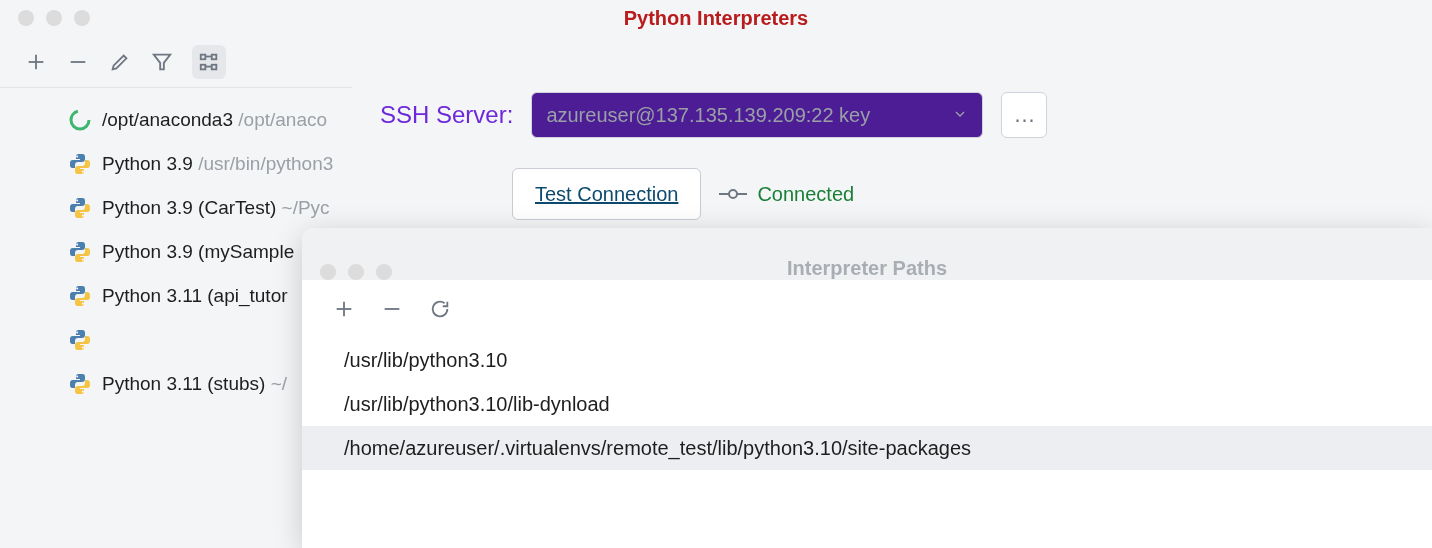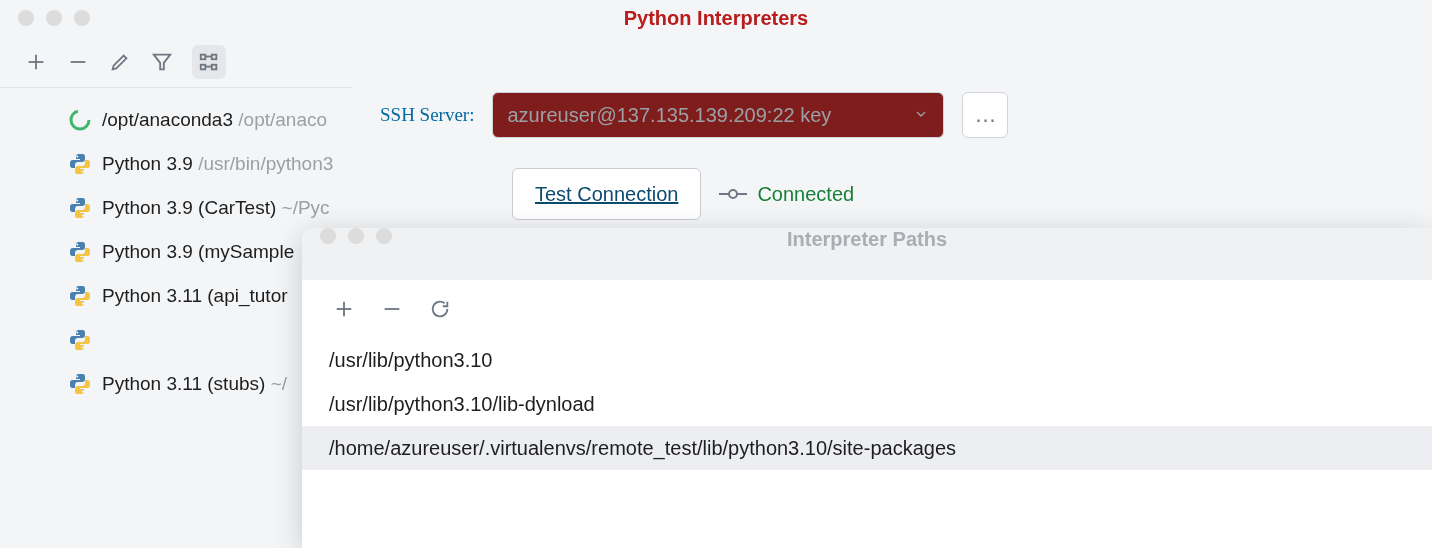--- a/index.html
+++ b/index.html
@@ -109,27 +109,27 @@
   .detail-pane {
     flex: 1;
     padding: 56px 28px 0 28px;
   }
   .form-row {
     display: flex;
     align-items: center;
     gap: 18px;
     margin-bottom: 30px;
   }
-  .form-label { font-size: 19px; color: #0369a1; font-family: Liberation Serif, serif; }
+  .form-label { font-size: 24px; color: #6d28d9; }
   .combo {
     flex: 0 0 452px;
     height: 46px;
     border: 1px solid #d0d3d9;
     border-radius: 6px;
-    background: #7f1d1d;
+    background: #4c1d95;
     display: flex;
     align-items: center;
     padding: 4px 14px;
     justify-content: space-between;
     color: #9aa0a6;
     font-size: 20px;
   }
   .combo .chev { color: #9aa0a6; }
   .ellipsis-btn {
     width: 46px; height: 46px;
@@ -171,42 +171,42 @@
     height: 320px;
     background: #ffffff;
     border-radius: 12px 0 0 0;
     box-shadow: 0 6px 30px rgba(0,0,0,0.18);
     overflow: hidden;
   }
   .overlay-titlebar {
     height: 52px;
     background: #f0f1f3;
     display: flex;
-    align-items: flex-start;
+    align-items: flex-end;
     position: relative;
   }
   .overlay-title {
     position: absolute;
     left: 0; right: 0;
     text-align: center;
     font-size: 20px;
     font-weight: 600;
     color: #a9aeb5;
   }
   .overlay-toolbar {
     height: 58px;
     display: flex;
     align-items: center;
     gap: 24px;
     padding: 0 22px 0 30px;
   }
   .path-list { }
   .path-item {
     height: 44px;
-    padding: 0 22px 0 27px;
+    padding: 0 22px 0 42px;
     display: flex;
     align-items: center;
     font-size: 20px;
     color: #1e1e1e;
     cursor: pointer;
   }
   .path-item.selected {
     background: #eceef1;
   }
 

